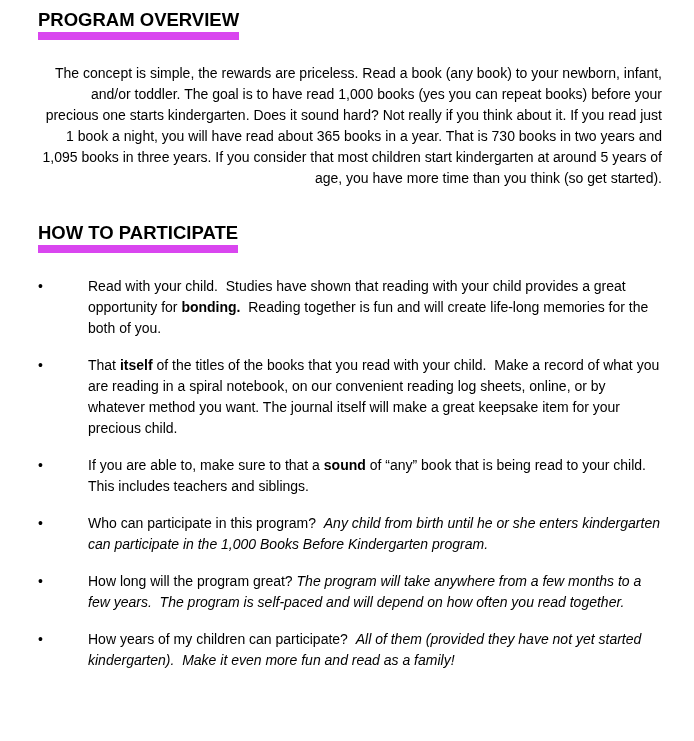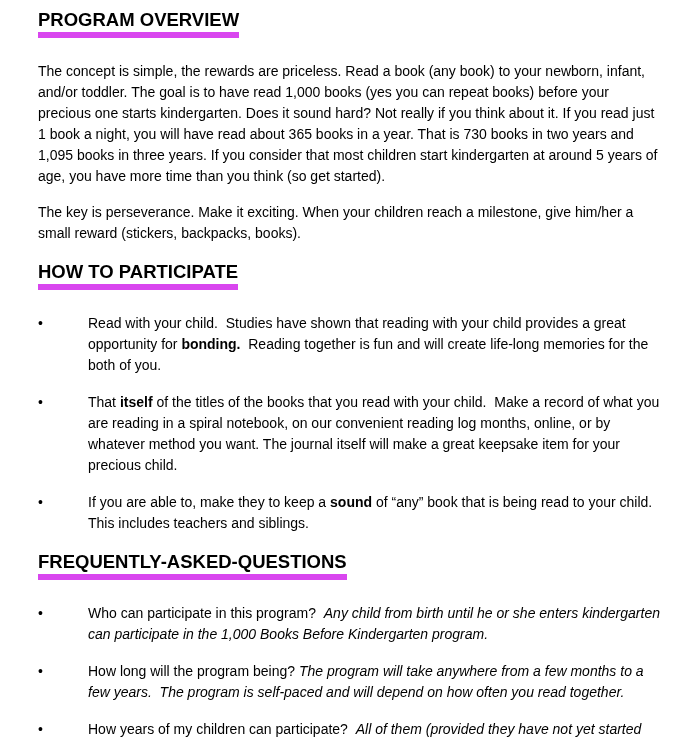--- a/index.html
+++ b/index.html
@@ -14,29 +14,30 @@
     line-height: 21px;
     padding: 9px 32px 0 38px;
     overflow: hidden;
   }
   h1.sec-heading {
     font-size: 18.5px;
     line-height: 22px;
     font-weight: bold;
     margin: 0 0 23px 0;
   }
-  h1.sec-heading.not-first { margin-top: 17px; }
+  h1.sec-heading.not-first { margin-top: 33px; }
   .hl {
     display: inline-block;
-    border-bottom: 6px solid #d946ef;
+    border-bottom: 8px solid #d946ef;
     padding-bottom: 1px;
   }
   p.body-para {
     margin: 0 0 15px 0;
     white-space: pre-wrap;
+    text-align: right;
   }
   .bullet-list { margin: 0; padding: 0; }
   .bullet-item {
     display: flex;
     margin: 0 0 16px 0;
   }
   .bullet-dot {
     flex: none;
     width: 50px;
   }
@@ -49,49 +50,47 @@
 </style>
 </head>
 <body>
 
 <div class="page">
 
   <h1 class="sec-heading"><span class="hl">PROGRAM OVERVIEW</span></h1>
 
   <p class="body-para">The concept is simple, the rewards are priceless. Read a book (any book) to your newborn, infant, and/or toddler. The goal is to have read 1,000 books (yes you can repeat books) before your precious one starts kindergarten. Does it sound hard? Not really if you think about it. If you read just 1 book a night, you will have read about 365 books in a year. That is 730 books in two years and 1,095 books in three years. If you consider that most children start kindergarten at around 5 years of age, you have more time than you think (so get started).</p>
 
-  <p class="body-para">The key is perseverance. Make it exciting. When your children reach a milestone, give him/her a small reward (stickers, backpacks, books).</p>
 
   <h1 class="sec-heading not-first"><span class="hl">HOW TO PARTICIPATE</span></h1>
 
   <div class="bullet-list">
     <div class="bullet-item">
       <span class="bullet-dot">•</span>
       <div class="bullet-text"><span>Read with your child.  Studies have shown that reading with your child provides a great opportunity for </span><span class="bold-seg">bonding.</span><span>  Reading together is fun and will create life-long memories for the both of you.</span></div>
     </div>
     <div class="bullet-item">
       <span class="bullet-dot">•</span>
-      <div class="bullet-text"><span>That </span><span class="bold-seg">itself</span><span> of the titles of the books that you read with your child.  Make a record of what you are reading in a spiral notebook, on our convenient reading log months, online, or by whatever method you want. The journal itself will make a great keepsake item for your precious child.</span></div>
+      <div class="bullet-text"><span>That </span><span class="bold-seg">itself</span><span> of the titles of the books that you read with your child.  Make a record of what you are reading in a spiral notebook, on our convenient reading log sheets, online, or by whatever method you want. The journal itself will make a great keepsake item for your precious child.</span></div>
     </div>
     <div class="bullet-item">
       <span class="bullet-dot">•</span>
-      <div class="bullet-text"><span>If you are able to, make they to keep a </span><span class="bold-seg">sound</span><span> of “any” book that is being read to your child. This includes teachers and siblings.</span></div>
+      <div class="bullet-text"><span>If you are able to, make sure to that a </span><span class="bold-seg">sound</span><span> of “any” book that is being read to your child. This includes teachers and siblings.</span></div>
     </div>
   </div>
 
-  <h1 class="sec-heading not-first"><span class="hl">FREQUENTLY-ASKED-QUESTIONS</span></h1>
 
   <div class="bullet-list">
     <div class="bullet-item">
       <span class="bullet-dot">•</span>
       <div class="bullet-text"><span>Who can participate in this program?  </span><span class="answer-seg">Any child from birth until he or she enters kindergarten can participate in the 1,000 Books Before Kindergarten program.</span></div>
     </div>
     <div class="bullet-item">
       <span class="bullet-dot">•</span>
-      <div class="bullet-text"><span>How long will the program being? </span><span class="answer-seg">The program will take anywhere from a few months to a few years.  The program is self-paced and will depend on how often you read together.</span></div>
+      <div class="bullet-text"><span>How long will the program great? </span><span class="answer-seg">The program will take anywhere from a few months to a few years.  The program is self-paced and will depend on how often you read together.</span></div>
     </div>
     <div class="bullet-item">
       <span class="bullet-dot">•</span>
       <div class="bullet-text"><span>How years of my children can participate?  </span><span class="answer-seg">All of them (provided they have not yet started kindergarten).  Make it even more fun and read as a family!</span></div>
     </div>
   </div>
 
 </div>
 
 </body></html>

